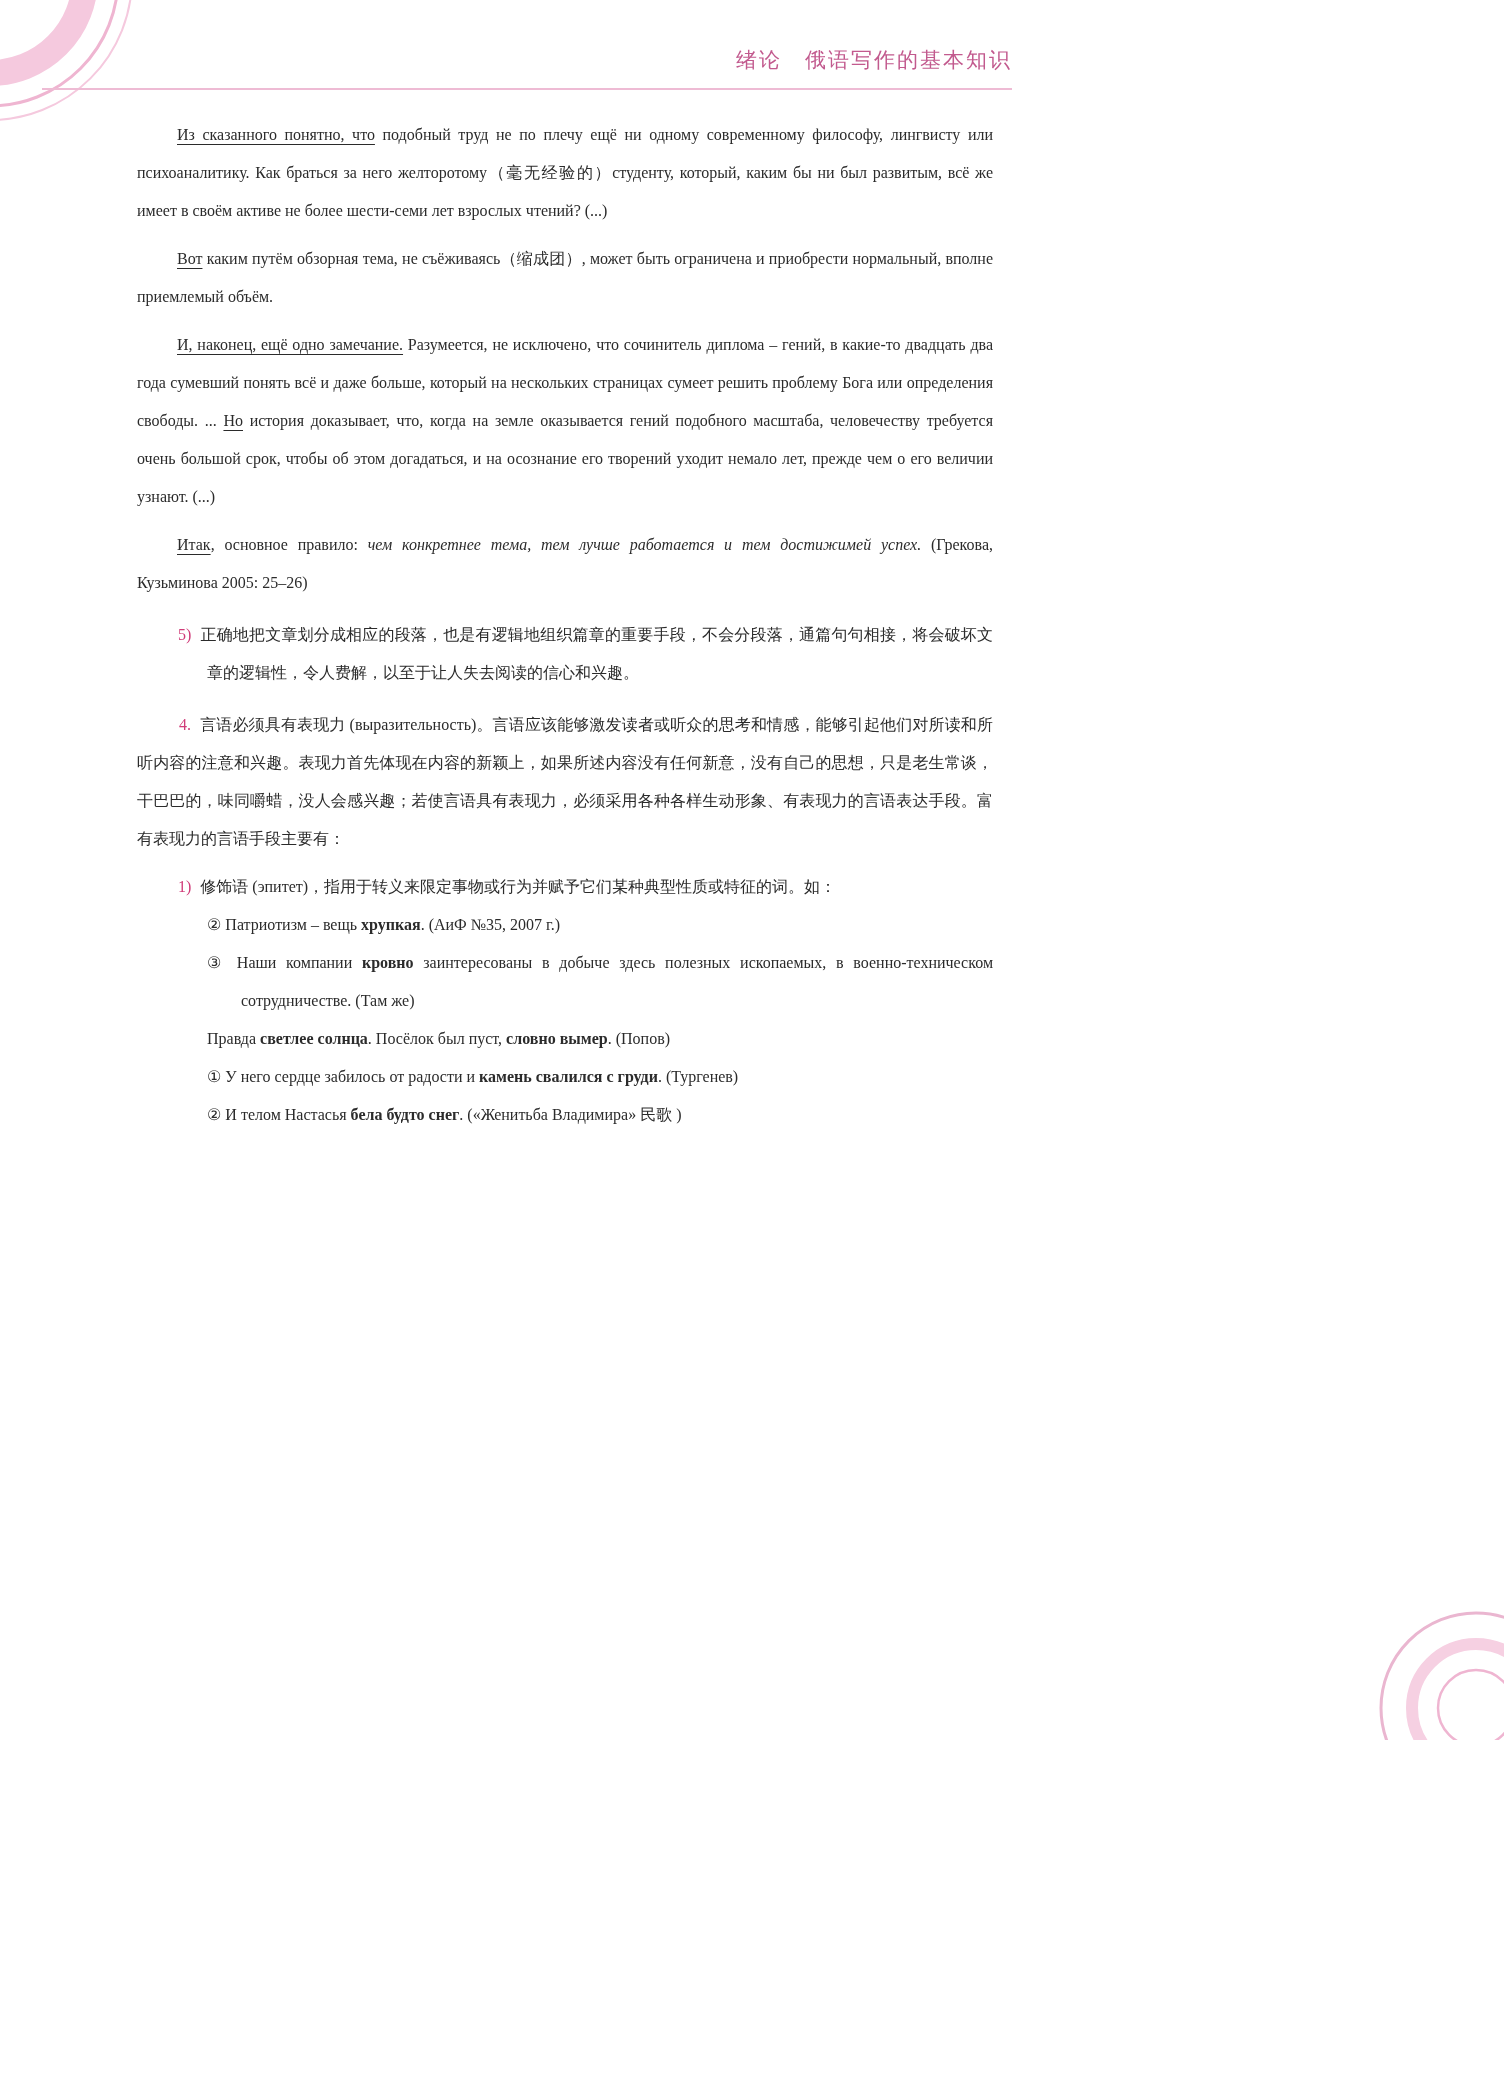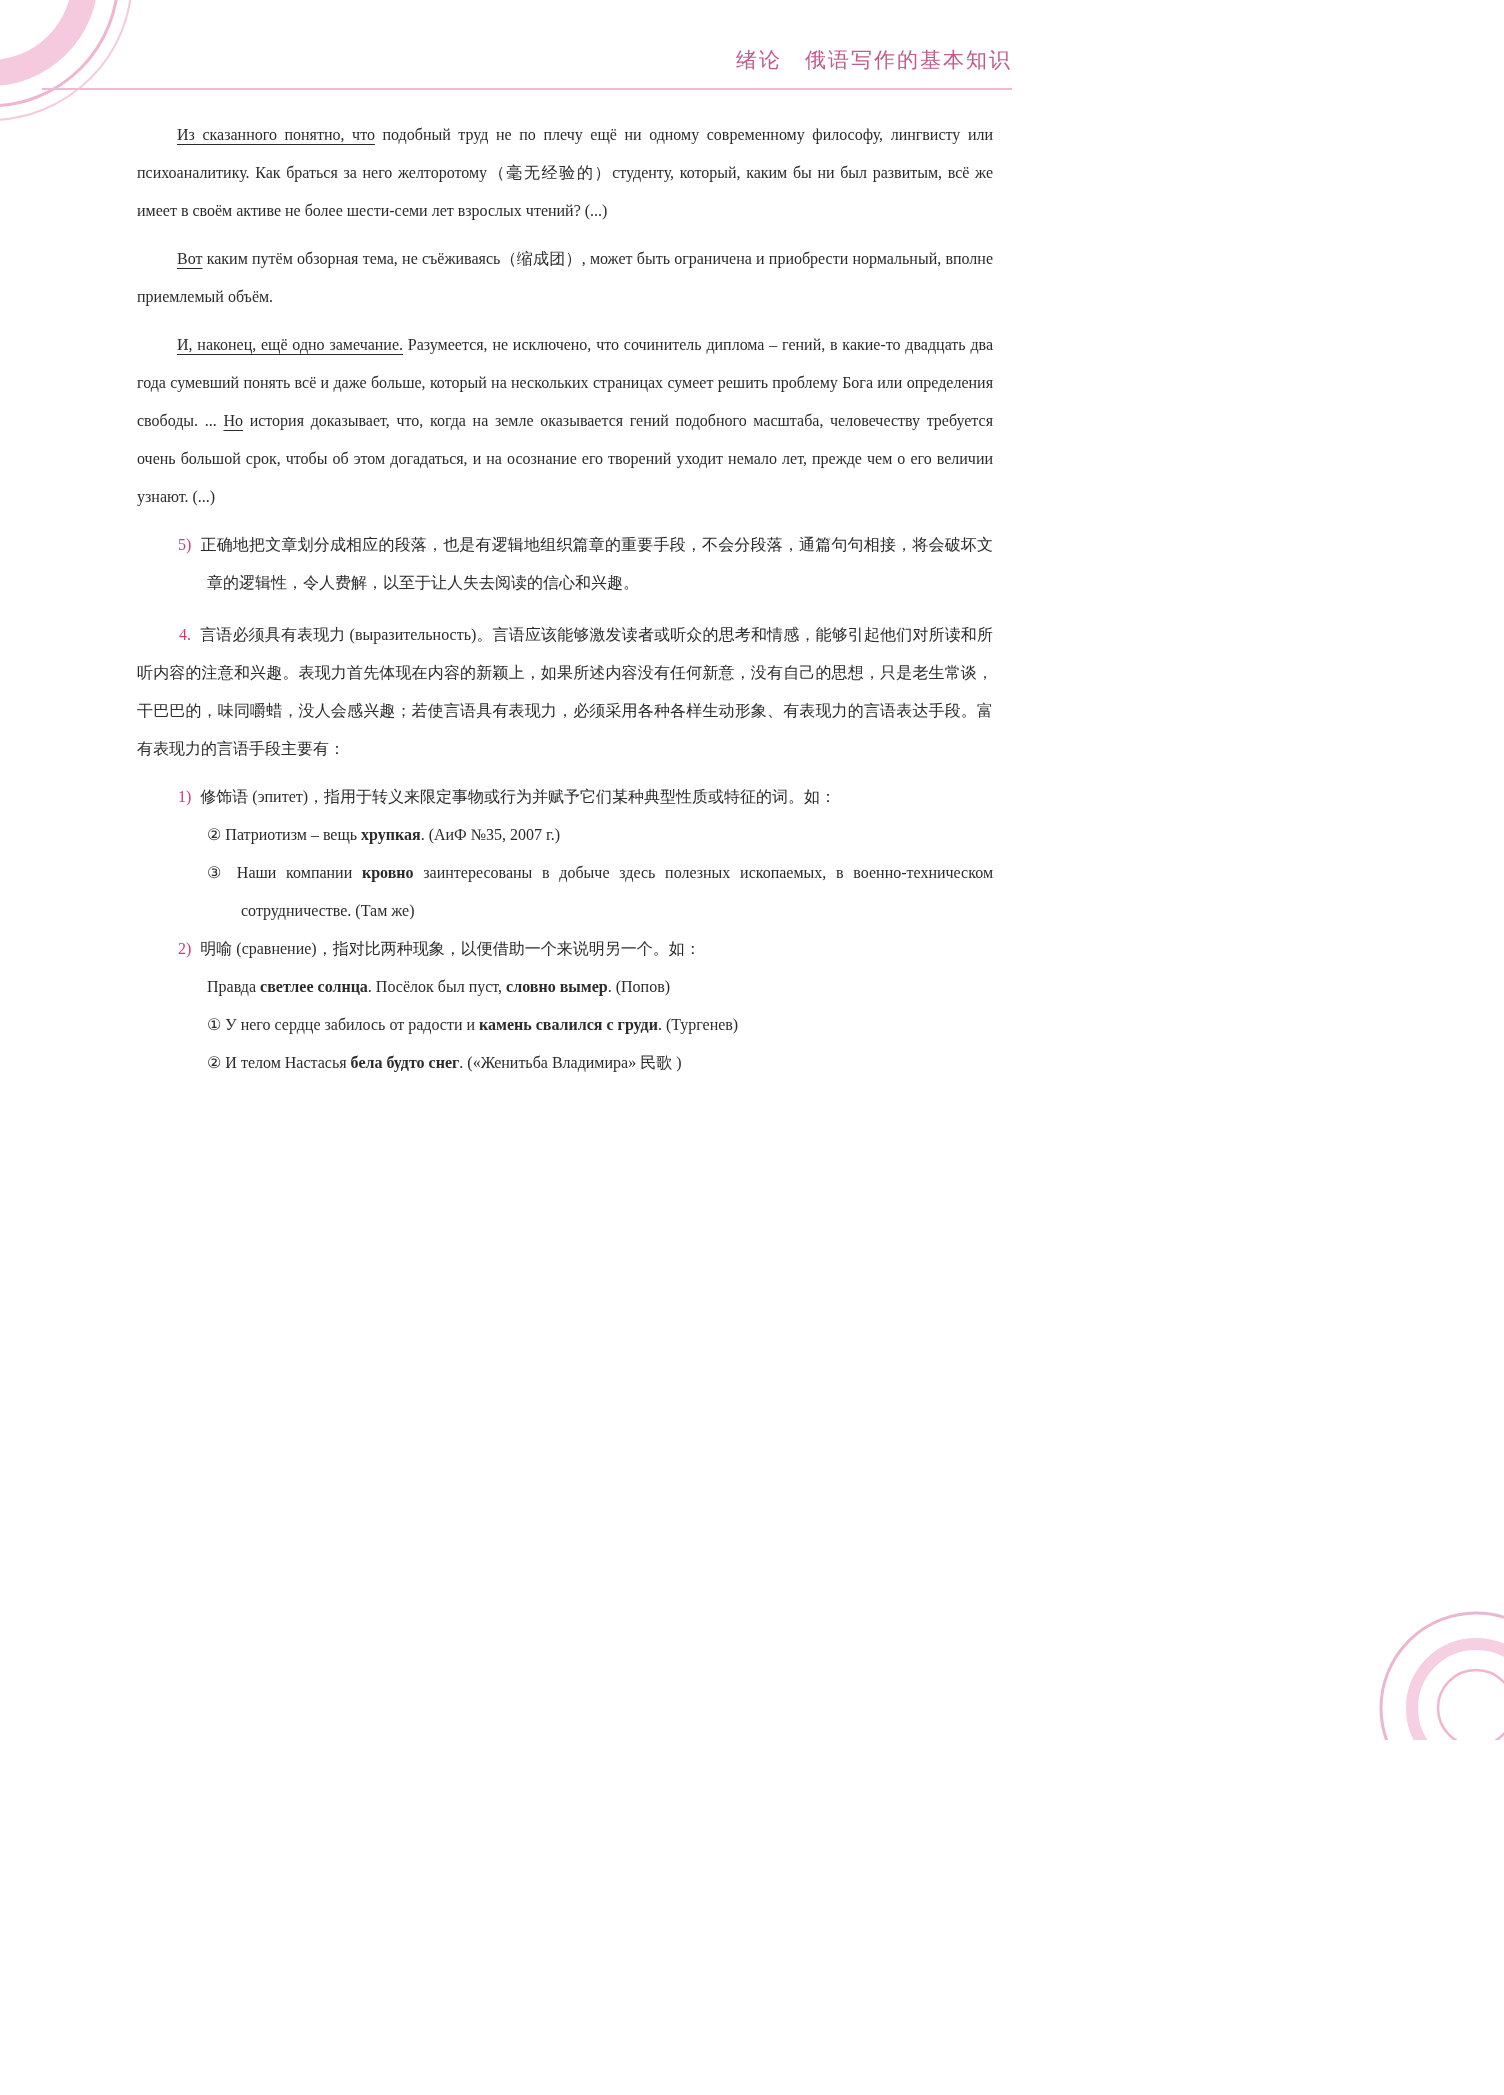--- a/index.html
+++ b/index.html
@@ -65,30 +65,30 @@
   <div class="rule"></div>
 
   <main class="content">
 
     <p class="ru"><span class="u">Из сказанного понятно, что</span><span> подобный труд не по плечу ещё ни одному современному философу, лингвисту или психоаналитику. Как браться за него желторотому（毫无经验的）студенту, который, каким бы ни был развитым, всё же имеет в своём активе не более шести-семи лет взрослых чтений? (...)</span></p>
 
     <p class="ru"><span class="u">Вот</span><span> каким путём обзорная тема, не съёживаясь（缩成团）, может быть ограничена и приобрести нормальный, вполне приемлемый объём.</span></p>
 
     <p class="ru"><span class="u">И, наконец, ещё одно замечание.</span><span> Разумеется, не исключено, что сочинитель диплома – гений, в какие-то двадцать два года сумевший понять всё и даже больше, который на нескольких страницах сумеет решить проблему Бога или определения свободы. ... </span><span class="u">Но</span><span> история доказывает, что, когда на земле оказывается гений подобного масштаба, человечеству требуется очень большой срок, чтобы об этом догадаться, и на осознание его творений уходит немало лет, прежде чем о его величии узнают. (...)</span></p>
 
+    <p class="ru mb14"><span class="u">Итак</span><span>, основное правило: </span><span class="i">чем конкретнее тема, тем лучше работается и тем достижимей успех.</span><span> (Грекова, Кузьминова 2005: 25–26)</span></p>
 
     <p class="hang gap"><span class="num">5)</span><span>正确地把文章划分成相应的段落，也是有逻辑地组织篇章的重要手段，不会分段落，通篇句句相接，将会破坏文章的逻辑性，令人费解，以至于让人失去阅读的信心和兴趣。</span></p>
 
     <p class="sec"><span class="num">4.</span><span>言语必须具有表现力 (выразительность)。言语应该能够激发读者或听众的思考和情感，能够引起他们对所读和所听内容的注意和兴趣。表现力首先体现在内容的新颖上，如果所述内容没有任何新意，没有自己的思想，只是老生常谈，干巴巴的，味同嚼蜡，没人会感兴趣；若使言语具有表现力，必须采用各种各样生动形象、有表现力的言语表达手段。富有表现力的言语手段主要有：</span></p>
 
     <p class="hang"><span class="num">1)</span><span>修饰语 (эпитет)，指用于转义来限定事物或行为并赋予它们某种典型性质或特征的词。如：</span></p>
     <p class="subhang"><span>② Патриотизм – вещь </span><span class="b">хрупкая</span><span>. (АиФ №35, 2007 г.)</span></p>
     <p class="subhang"><span>③ Наши компании </span><span class="b">кровно</span><span> заинтересованы в добыче здесь полезных ископаемых, в военно-техническом сотрудничестве. (Там же)</span></p>
 
-    <p class="hang"><span class="num">2)</span><span>明喻 (сравнение)，指对比两种现象，以便借助一个来说明另一个。如：</span></p>
     <p class="subplain"><span>Правда </span><span class="b">светлее солнца</span><span>. Посёлок был пуст, </span><span class="b">словно вымер</span><span>. (Попов)</span></p>
 
     <p class="subhang"><span>① У него сердце забилось от радости и </span><span class="b">камень свалился с груди</span><span>. (Тургенев)</span></p>
     <p class="subhang"><span>② И телом Настасья </span><span class="b">бела будто снег</span><span>. («Женитьба Владимира» 民歌 )</span></p>
 
   </main>
 
   <div class="pagenum">5</div>
 
   <svg class="deco-br" width="180" height="150" viewBox="0 0 180 150">

